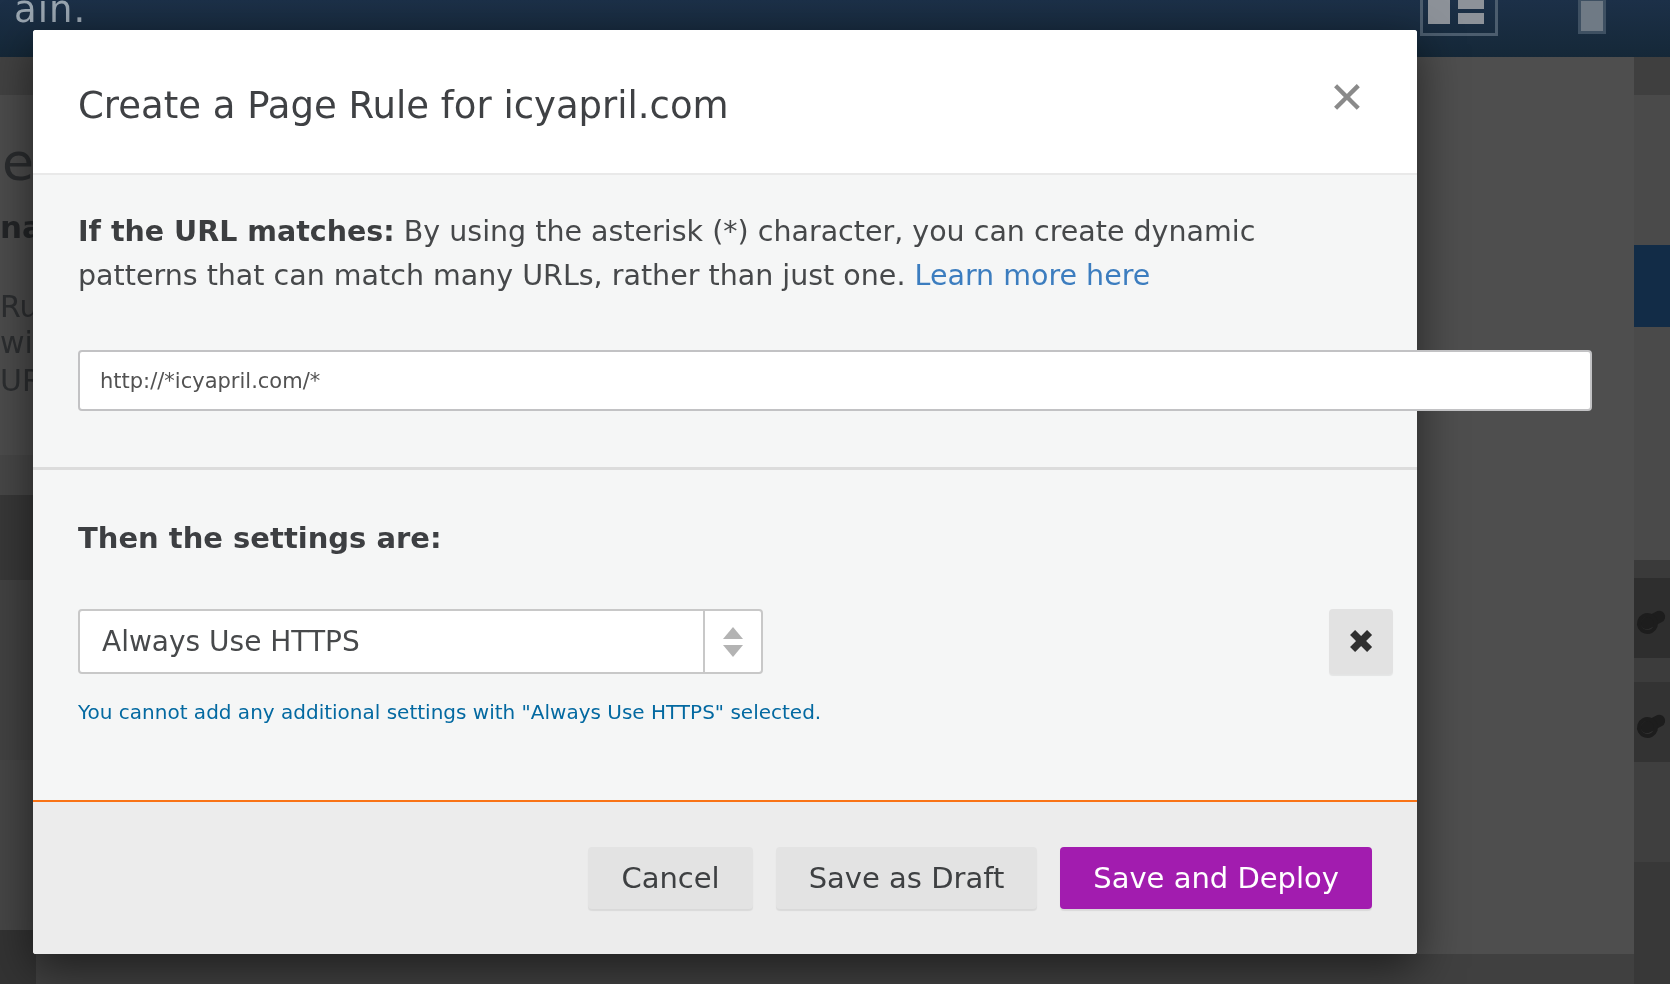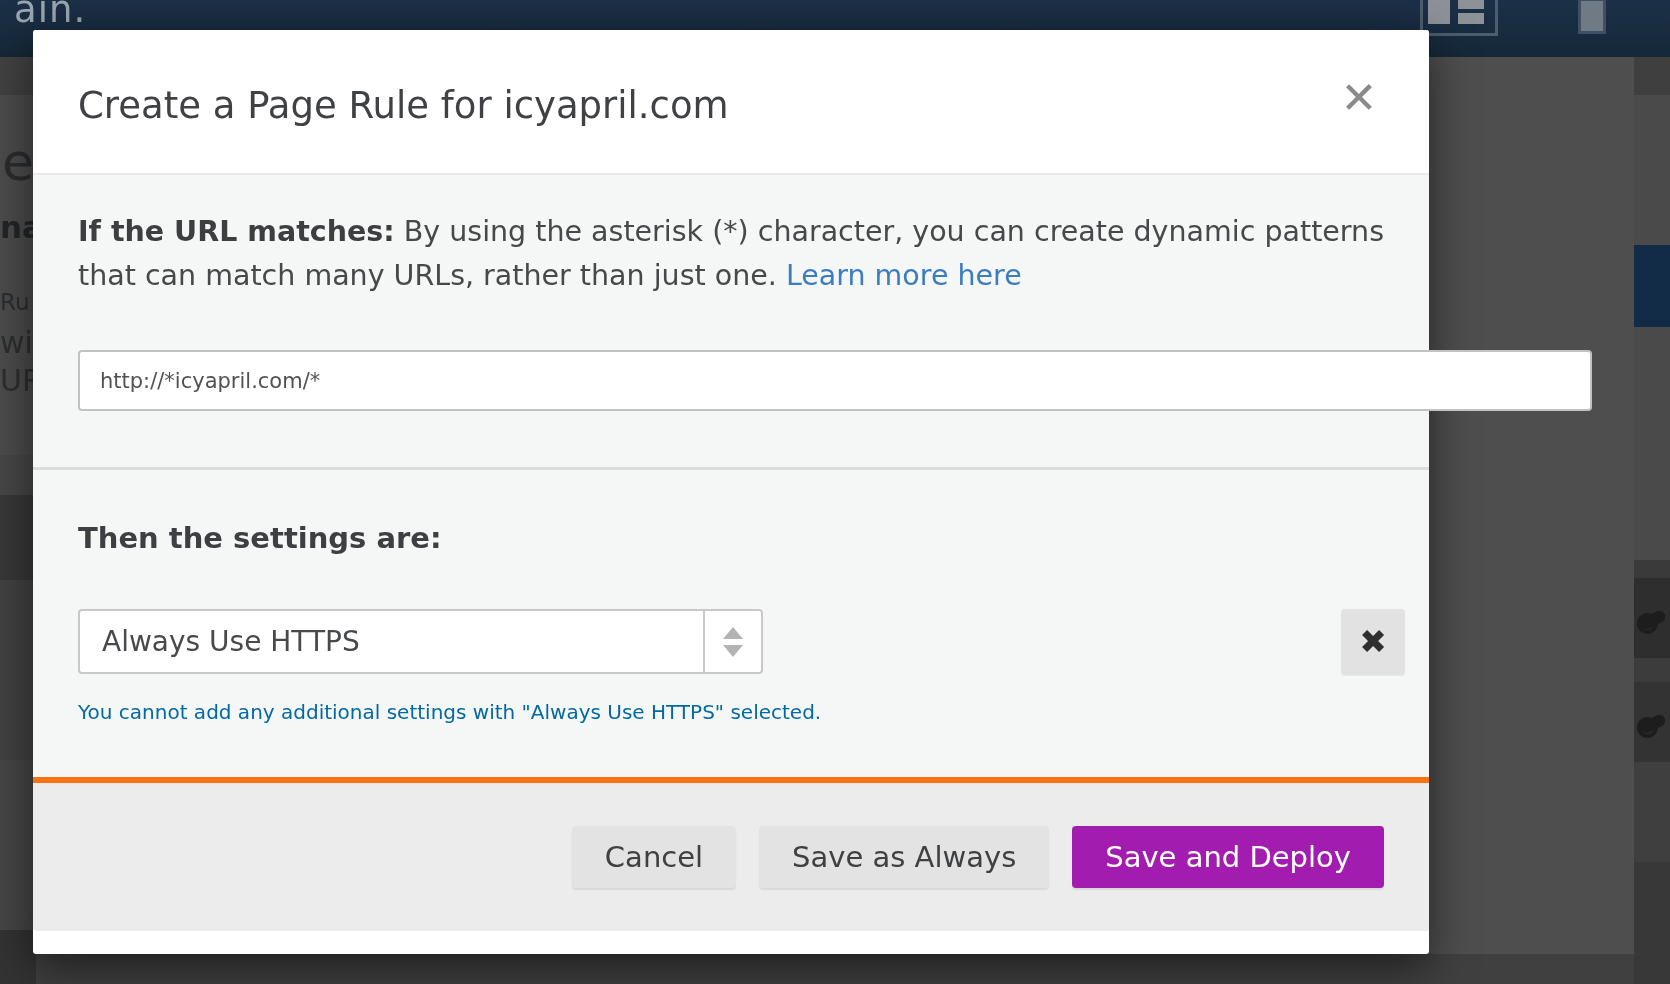--- a/index.html
+++ b/index.html
@@ -36,21 +36,21 @@
   .bg-left{position:absolute;left:0;top:57px;width:36px;height:927px;background:#4c4c4c;}
   .bg-left .band-a{position:absolute;left:0;top:0;width:36px;height:38px;background:#424242;}
   .bg-left .band-b{position:absolute;left:0;top:398px;width:36px;height:40px;background:#474747;}
   .bg-left .band-c{position:absolute;left:0;top:438px;width:36px;height:85px;background:#383838;}
   .bg-left .band-d{position:absolute;left:0;top:523px;width:36px;height:180px;background:#424242;}
   .bg-left .band-e{position:absolute;left:0;top:703px;width:36px;height:170px;background:#464646;}
   .bg-left .band-f{position:absolute;left:0;top:873px;width:36px;height:54px;background:#333333;}
   .bg-frag{position:absolute;color:#2c2e30;white-space:nowrap;}
   .bg-frag.f-e{left:2px;top:75px;font-size:52px;color:#2a2c2e;}
   .bg-frag.f-nav{left:0px;top:152px;font-size:31px;font-weight:bold;color:#232527;}
-  .bg-frag.f-ru{left:0px;top:232px;font-size:23px;}
+  .bg-frag.f-ru{left:0px;top:232px;font-size:30px;}
   .bg-frag.f-will{left:0px;top:268px;font-size:30px;}
   .bg-frag.f-ur{left:0px;top:306px;font-size:30px;}
 
   .bg-right{position:absolute;left:1634px;top:57px;width:36px;height:927px;background:#4a4a4a;}
   .bg-right .band-a{position:absolute;left:0;top:0;width:36px;height:38px;background:#3f3f3f;}
   .bg-right .blue-btn{position:absolute;left:0;top:188px;width:36px;height:82px;background:#122c47;}
   .bg-right .row-a{position:absolute;left:0;top:503px;width:36px;height:18px;background:#3a3a3a;}
   .bg-right .row-w1{position:absolute;left:0;top:521px;width:36px;height:80px;background:#2e2e2e;}
   .bg-right .row-gap{position:absolute;left:0;top:601px;width:36px;height:24px;background:#3c3c3c;}
   .bg-right .row-w2{position:absolute;left:0;top:625px;width:36px;height:80px;background:#333333;}
@@ -66,21 +66,20 @@
   }
   .w1{top:36px;} .w2{top:36px;}
 
   .bg-bottom{position:absolute;left:36px;top:954px;width:1598px;height:30px;background:#404040;}
 
   
   .modal{
     position:absolute;left:33px;top:30px;width:1384px;height:924px;
     background:#ffffff;border-radius:3px;
     box-shadow:0 14px 46px rgba(0,0,0,0.55);
-    padding-left:12px;
   }
   .m-header{
     position:absolute;left:0;top:0;width:100%;height:145px;
     border-bottom:2px solid #e9e9e9;box-sizing:border-box;
     border-radius:3px 3px 0 0;background:#fff;
   }
   .m-title{
     position:absolute;left:45px;top:54px;
     font-size:37px;color:#3f4144;
   }
@@ -138,22 +137,22 @@
     position:absolute;right:0;top:0;width:64px;height:65px;
     background:#e2e2e2;border:none;border-radius:4px;cursor:pointer;
     font-size:33px;color:#2f2f2f;line-height:65px;text-align:center;padding:0;
     box-shadow:0 2px 1px rgba(0,0,0,0.07);
   }
   .setting-note{
     margin:26px 45px 0 45px;font-size:20px;color:#0369a1;
   }
 
   .m-footer{
-    position:absolute;left:0;top:747px;width:100%;height:154px;
-    background:#ececec;border-top:6px solid #f97316;box-sizing:border-box;
+    position:absolute;left:0;top:770px;width:100%;height:154px;
+    background:#ececec;border-top:2px solid #f97316;box-sizing:border-box;
     border-radius:0 0 3px 3px;
     display:flex;align-items:center;justify-content:flex-end;
     padding-right:45px;gap:23px;
   }
   .btn{
     height:62px;border:none;border-radius:4px;cursor:pointer;
     font-family:inherit;font-size:29px;padding:0 33px;
     box-shadow:0 2px 1px rgba(0,0,0,0.08);
   }
   .btn-gray{background:#e3e3e3;color:#3e4042;}
@@ -233,18 +232,18 @@
         </div>
         <button class="remove-btn">✖</button>
       </div>
 
       <div class="setting-note">You cannot add any additional settings with "Always Use HTTPS" selected.</div>
 
     </div>
 
     <div class="m-footer">
       <button class="btn btn-gray">Cancel</button>
-      <button class="btn btn-gray">Save as Always</button>
+      <button class="btn btn-gray">Save as Draft</button>
       <button class="btn btn-green">Save and Deploy</button>
     </div>
 
   </div>
 </div>
 
 </body></html>

